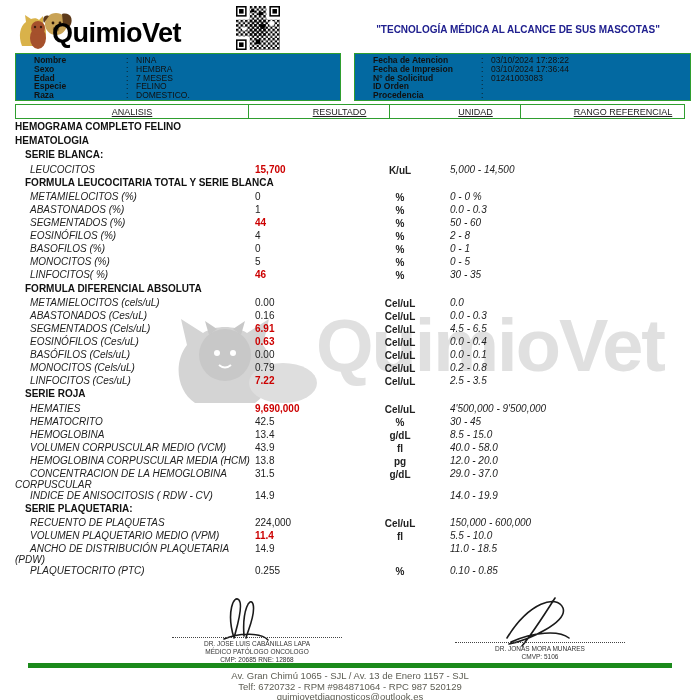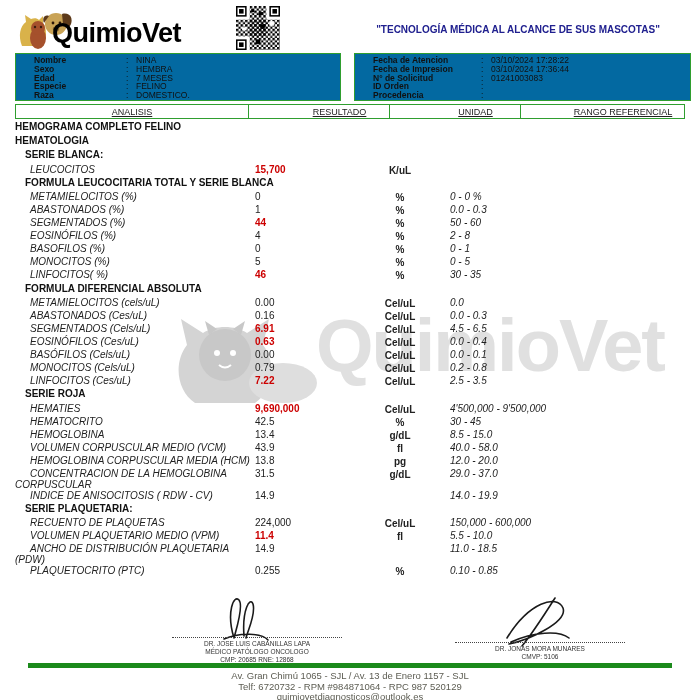--- a/index.html
+++ b/index.html
@@ -198,20 +198,21 @@
       <div class="row section lvl0">
         <span>HEMATOLOGIA</span>
       </div>
       <div class="row section lvl1">
         <span>SERIE BLANCA:</span>
       </div>
       <div class="row test">
         <span class="cell label">LEUCOCITOS</span>
         <span class="cell result red">15,700</span>
         <span class="cell unit">K/uL</span>
+        <span class="cell range">5,000 - 14,500</span>
       </div>
       <div class="row section lvl1">
         <span>FORMULA LEUCOCITARIA TOTAL Y SERIE BLANCA</span>
       </div>
       <div class="row test">
         <span class="cell label">METAMIELOCITOS (%)</span>
         <span class="cell result">0</span>
         <span class="cell unit">%</span>
         <span class="cell range">0 - 0 %</span>
       </div>

